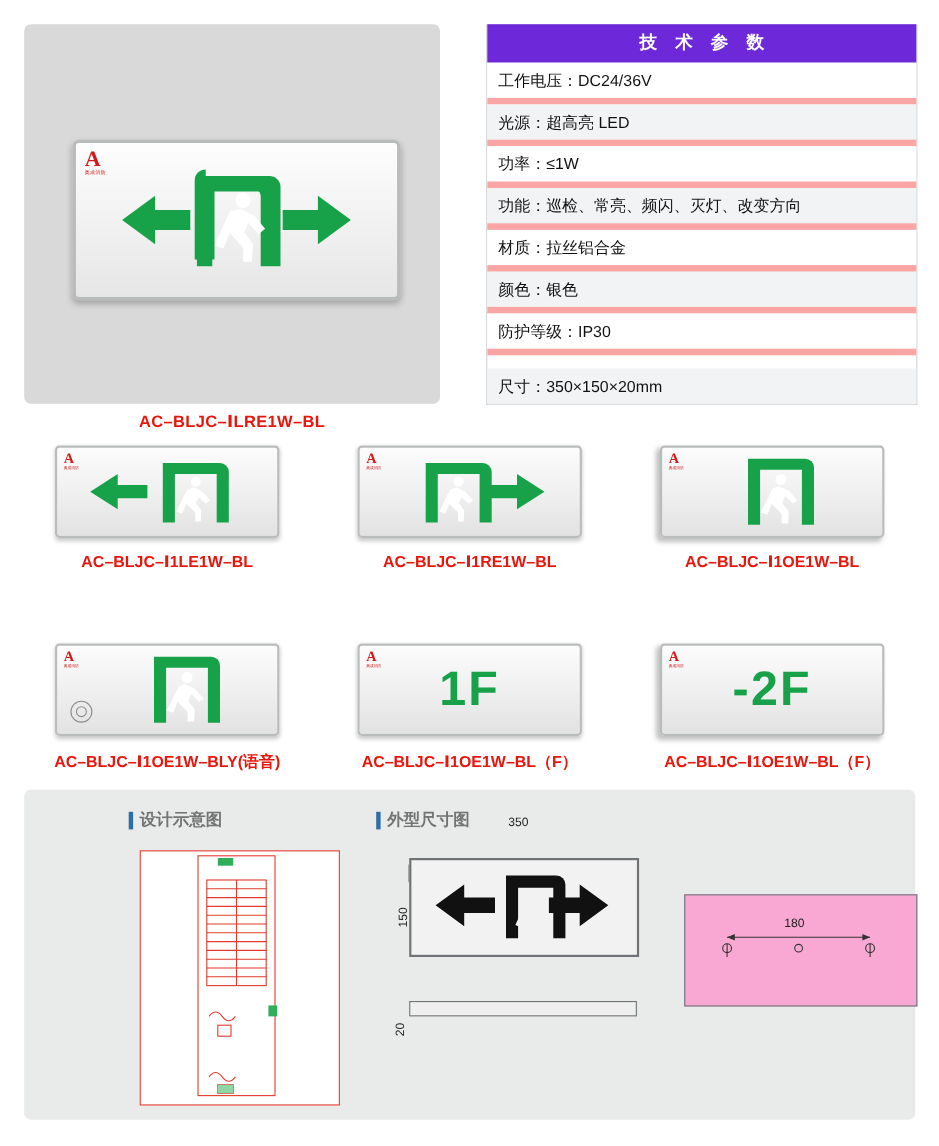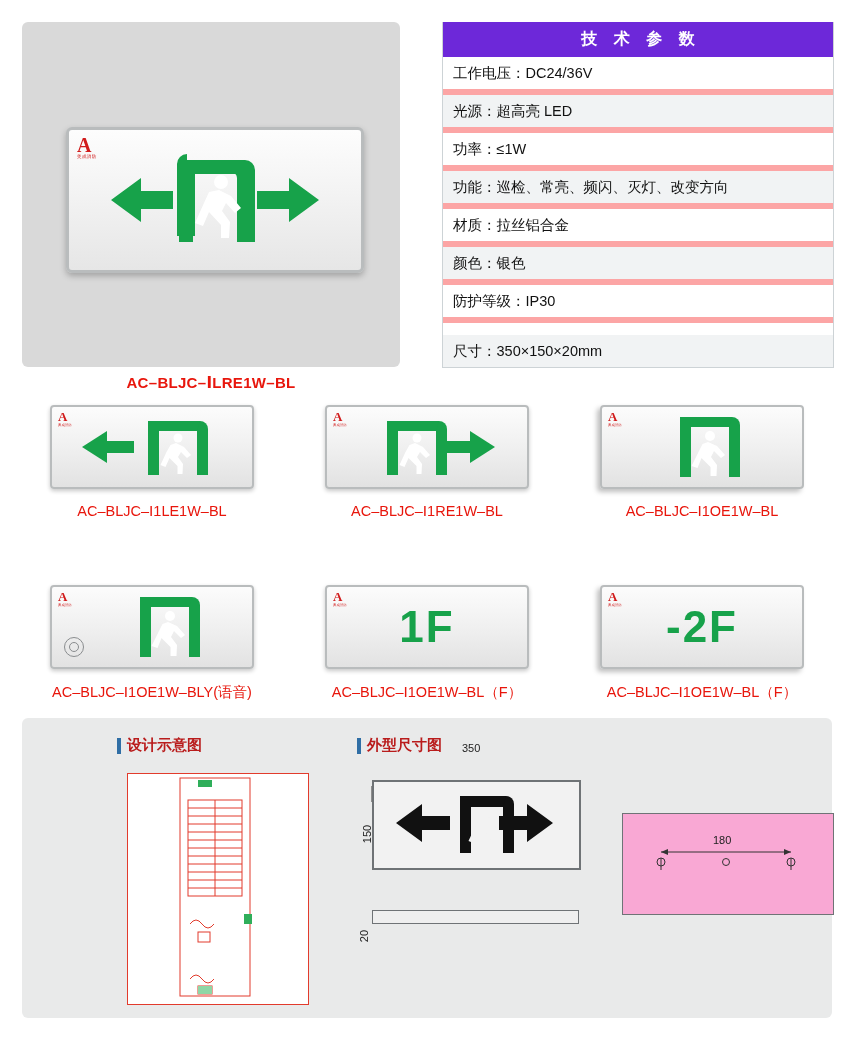--- a/index.html
+++ b/index.html
@@ -71,21 +71,21 @@
   .vrow{position:relative;height:150px;}
   .vcell{position:absolute;width:260px;}
   .vcell .thumb{
     width:200px;height:80px;margin:0 auto;
     background:linear-gradient(180deg,#fcfcfc 0%,#f0f0f0 50%,#e2e2e2 100%);
     border:2px solid #b9bcbd;border-radius:4px;
     box-shadow:0 2px 4px rgba(0,0,0,.22);
     position:relative;overflow:hidden;
   }
   .vcell .thumb.shadow-left{box-shadow:-3px 3px 5px rgba(0,0,0,.25);}
-  .vcap{margin-top:14px;text-align:center;color:#e8160c;font-size:14.5px;font-weight:normal;}
+  .vcap{margin-top:14px;text-align:center;color:#e8160c;font-size:14.5px;font-weight:bold;}
   .minilogo{position:absolute;left:6px;top:4px;}
   .minilogo .m{font-size:13px;color:#d11b1b;font-weight:bold;line-height:12px;font-family:"Liberation Serif",serif;}
   .minilogo .s{font-size:3.4px;color:#d11b1b;}
 
   .ftext{
     position:absolute;left:0;top:0;width:100%;height:100%;
     display:flex;align-items:center;justify-content:center;
     color:#17a24a;font-size:44px;font-weight:bold;letter-spacing:2px;
     font-family:"Liberation Sans",sans-serif;
   }
@@ -97,21 +97,21 @@
     content:"";position:absolute;left:4px;top:4px;width:8px;height:8px;
     border:1.5px solid #8a8d8f;border-radius:50%;
   }
 
   
   .bottom{
     position:absolute;left:22px;top:718px;width:810px;height:300px;
     background:#e9eaea;border-radius:6px;
   }
   .sec-title{
-    position:absolute;font-size:15px;color:#b91c1c;font-weight:bold;
+    position:absolute;font-size:15px;color:#737373;font-weight:bold;
   }
   .sec-title:before{
     content:"";position:absolute;left:-10px;top:2px;width:4px;height:16px;
     background:#2f6ea5;
   }
   .plan{
     position:absolute;left:105px;top:55px;width:180px;height:230px;
     border:1px solid #e23b2c;background:#fff;
   }
   .dim{
@@ -287,21 +287,21 @@
           <div class="ftext">-2F</div>
         </div>
         <div class="vcap">AC–BLJC–Ⅰ1OE1W–BL（F）</div>
       </div>
     </div>
   </div>
 
   <div class="bottom">
 
     <div class="sec-title" style="left:105px;top:18px;">设计示意图</div>
-    <div class="sec-title" style="left:345px;top:18px;">外型尺寸图</div>
+    <div class="sec-title" style="left:330px;top:18px;">外型尺寸图</div>
 
     <div class="plan">
       <svg width="178" height="228" viewBox="0 0 178 228">
         <g stroke="#e23b2c" fill="none" stroke-width="1">
           <rect x="52" y="4" width="70" height="218"></rect>
           <rect x="60" y="26" width="54" height="96"></rect>
           <g>
             <line x1="60" y1="34" x2="114" y2="34"></line>
               <line x1="60" y1="42" x2="114" y2="42"></line>
             <line x1="60" y1="50" x2="114" y2="50"></line>

